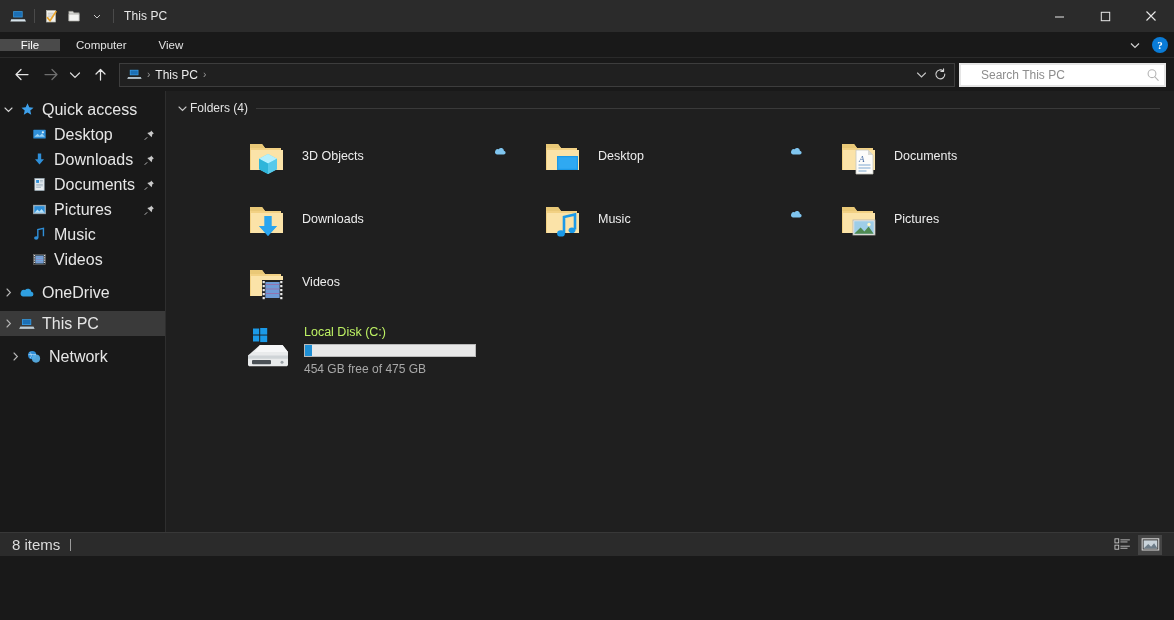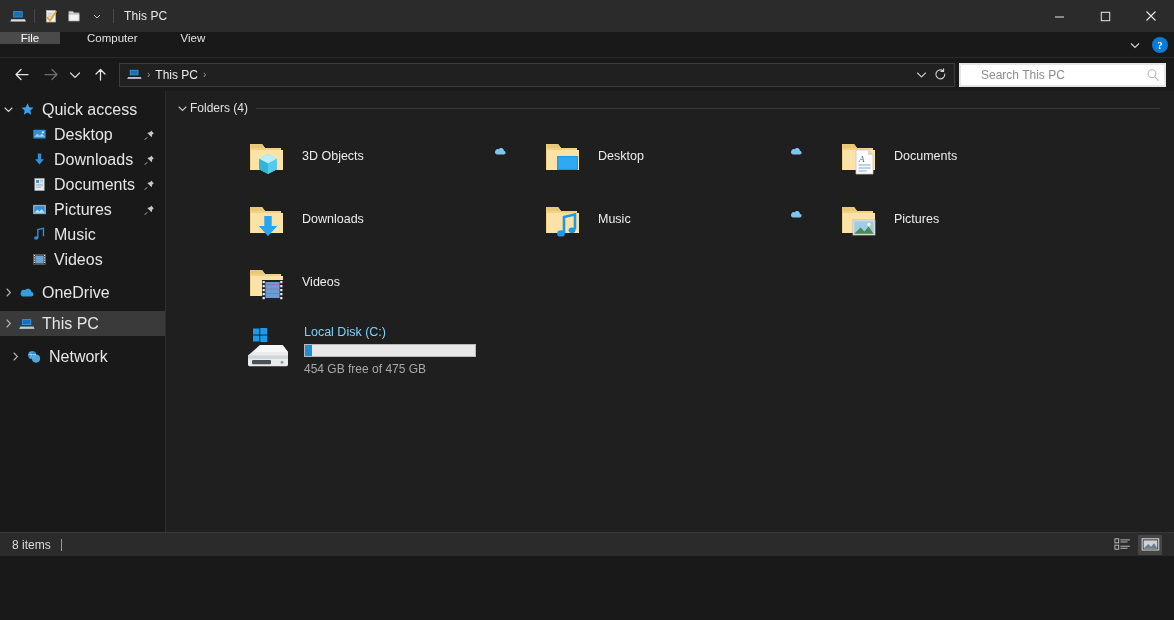--- a/index.html
+++ b/index.html
@@ -28,22 +28,22 @@
     font-size: 12px; color: #e8e8e8; margin-left: 6px; letter-spacing: .1px;
     white-space: nowrap;
   }
   .win-controls { position: absolute; right: 0; top: 0; height: 32px; display: flex; }
   .win-btn {
     width: 46px; height: 32px; display: flex; align-items: center; justify-content: center;
   }
 
   
   .ribbonbar {
-    height: 26px; flex: 0 0 26px; background: #191919; display: flex; align-items: flex-start;
-    position: relative; border-bottom: 1px solid #2a2a2a; gap: 11px;
+    height: 26px; flex: 0 0 26px; background: #191919; display: flex; align-items: center;
+    position: relative; border-bottom: 1px solid #2a2a2a;
   }
   .rtab {
     padding: 0 16px; display: flex; align-items: center; justify-content: center;
     font-size: 11.5px; color: #e2e2e2; white-space: nowrap;
   }
   .rtab.file { background: #4a4a4a; min-width: 60px; color: #ffffff; }
   .ribbon-right { position: absolute; right: 6px; top: 0; height: 26px; display: flex; align-items: center; gap: 8px; }
   .collapse-chev { width: 18px; height: 18px; display: flex; align-items: center; justify-content: center; }
   .help-btn {
     width: 16px; height: 16px; border-radius: 50%; background: #0a7bd6;
@@ -114,34 +114,34 @@
     position: absolute; left: 54px; top: 6px; right: 90px; bottom: 6px;
   }
   .tile-ico { width: 48px; height: 48px; margin-left: 56px; flex: 0 0 48px; position: relative; z-index: 2; }
   .tile-lbl { font-size: 12.5px; color: #ededed; margin-left: 10px; white-space: nowrap; position: relative; z-index: 2; }
   .cloud-badge { position: absolute; left: 10px; top: 22px; z-index: 3; }
 
   
   .driverow { display: flex; align-items: flex-start; padding-left: 78px; padding-top: 10px; }
   .drive-ico { width: 48px; height: 44px; flex: 0 0 48px; position: relative; margin-top: 4px;}
   .drive-meta { margin-left: 12px; padding-top: 2px; }
-  .drive-name { font-size: 12.5px; color: #7dd3fc; white-space: nowrap; margin-bottom: 5px; }
+  .drive-name { font-size: 12.5px; color: #bef264; white-space: nowrap; margin-bottom: 5px; }
   .capbar {
     width: 172px; height: 13px; background: #e8e8e8; border: 1px solid #b9b9b9;
     position: relative; overflow: hidden;
   }
   .capfill { height: 100%; background: #1e8fd5; }
   .drive-free { font-size: 12px; color: #a8a8a8; margin-top: 5px; white-space: nowrap; }
 
   
   .statusbar {
     height: 24px; flex: 0 0 24px; background: #2b2b2b; border-top: 1px solid #383838;
     display: flex; align-items: center; padding: 0 6px 0 12px;
   }
-  .status-txt { font-size: 12px; color: #dcdcdc; white-space: nowrap; }
+  .status-txt { font-size: 15px; color: #dcdcdc; white-space: nowrap; }
   .status-sep { width: 1px; height: 12px; background: #9b9b9b; margin: 0 10px; }
   .status-right { margin-left: auto; display: flex; align-items: center; gap: 4px; padding-right: 6px; }
   .vbtn { width: 24px; height: 20px; display: flex; align-items: center; justify-content: center; }
   .vbtn.active { background: #454545; }
   svg { display: block; }
 </style>
 </head>
 <body>
 
 <div class="window">

